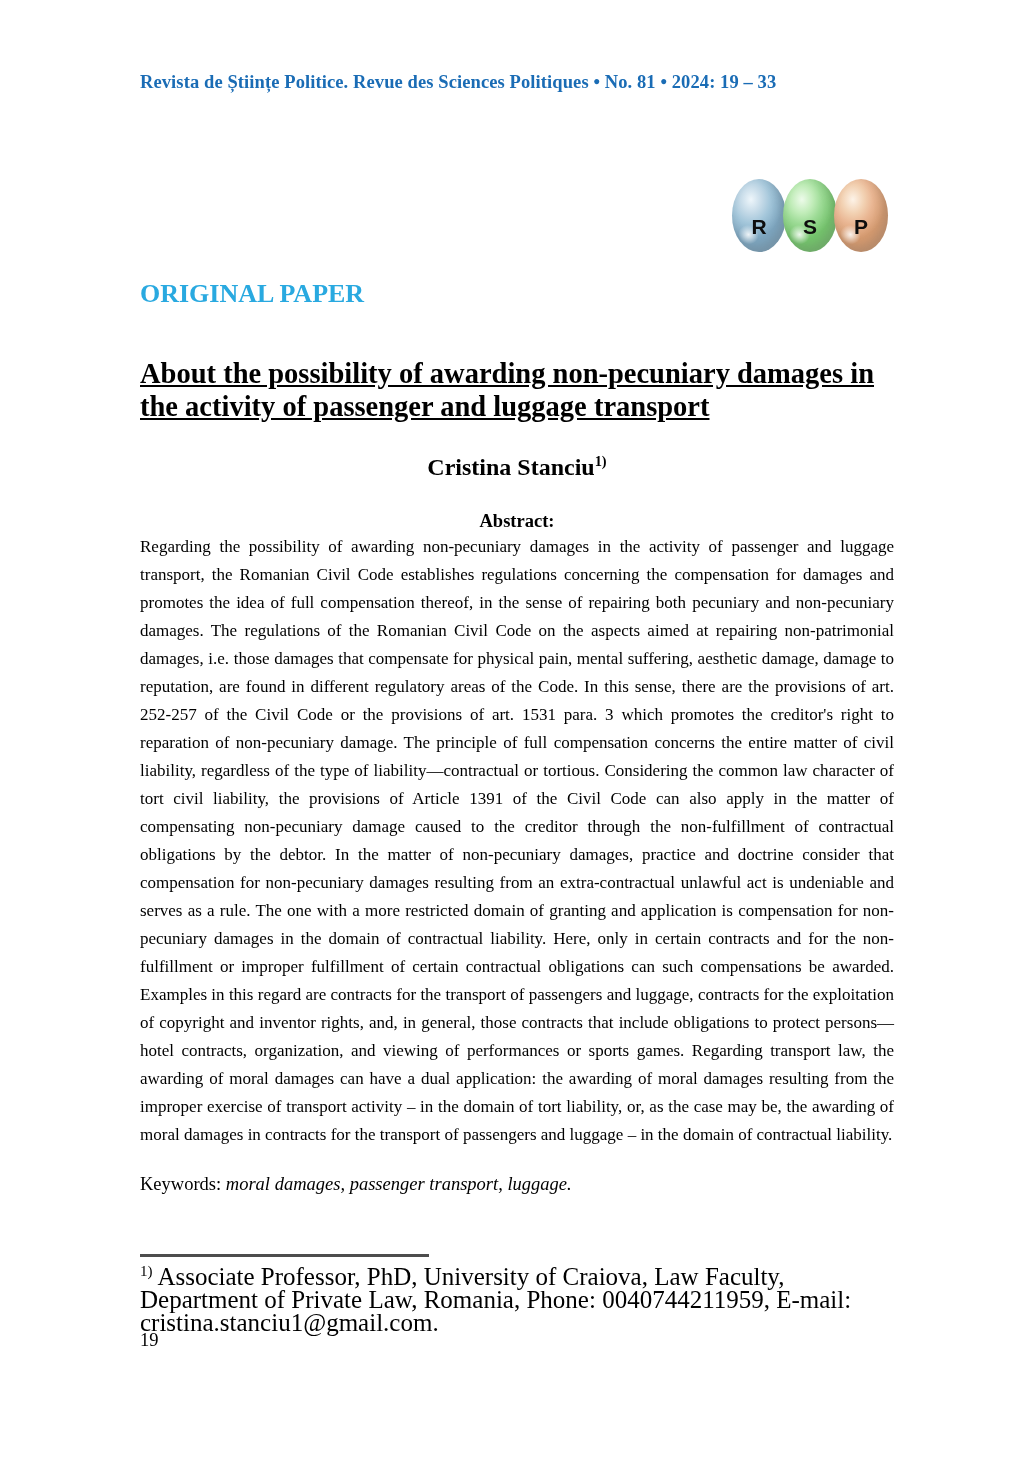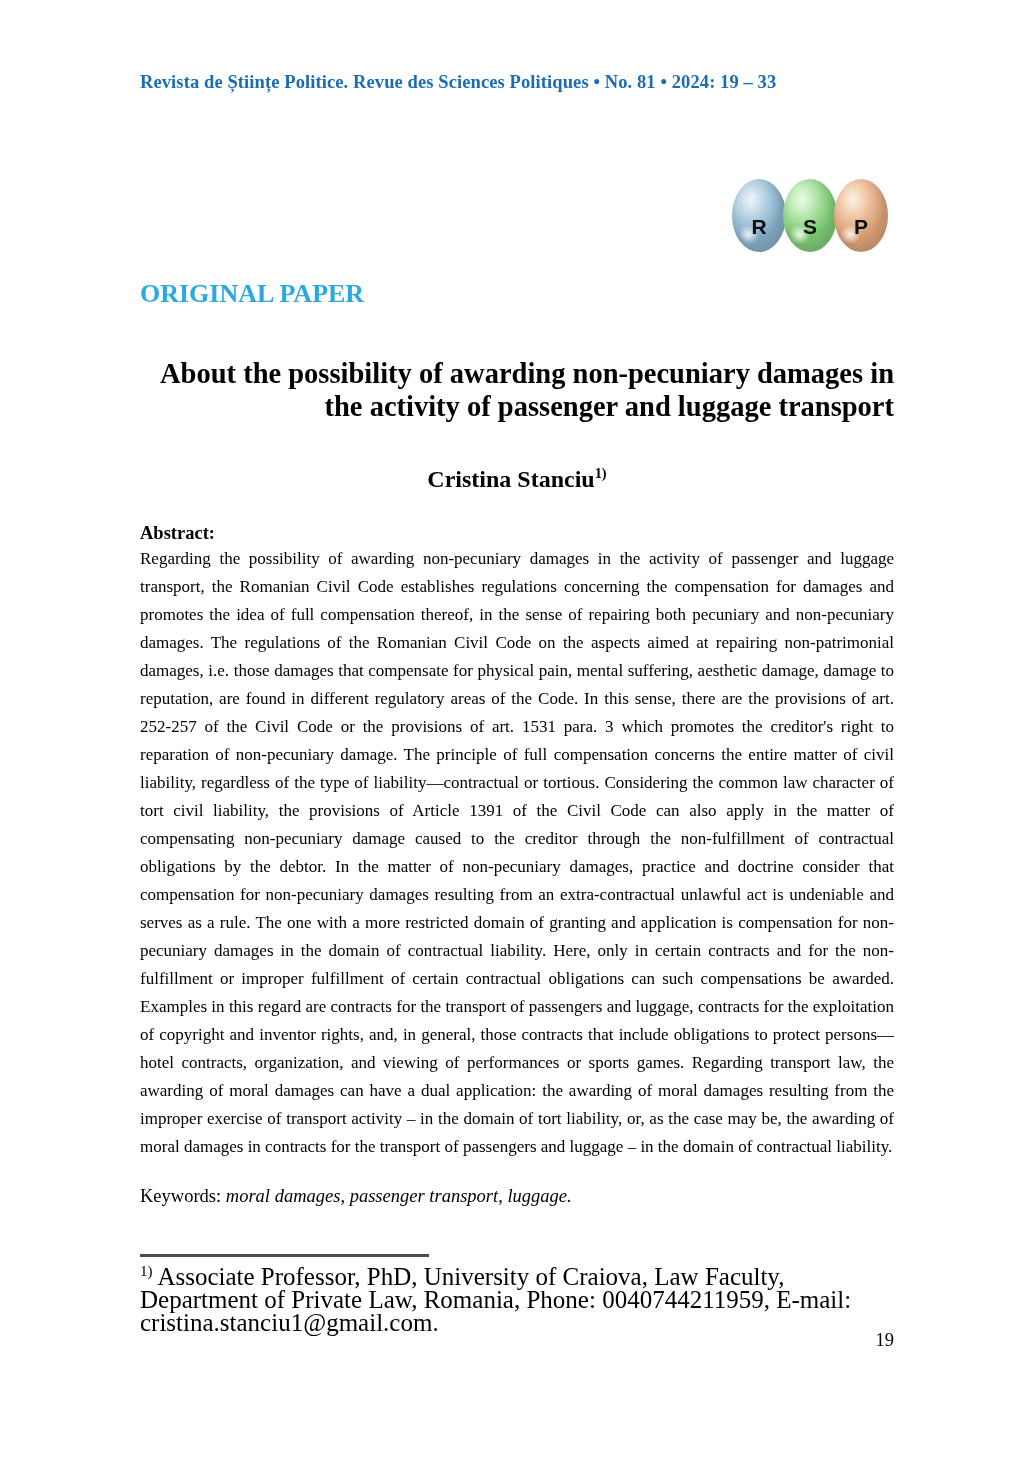--- a/index.html
+++ b/index.html
@@ -82,42 +82,44 @@
   }
   .section-label {
     margin-top: 26px;
     text-align: left;
     font-weight: bold;
     font-size: 26px;
     color: var(--accent-blue, #29a9e0);
   }
   .title {
     margin-top: 48px;
-    text-align: right;
+    text-align: left;
     font-weight: bold;
     font-size: 28.5px;
     line-height: 33px;
     color: #000000;
+    text-decoration: underline;
   }
   .author {
-    margin-top: 43px;
+    margin-top: 31px;
     text-align: center;
     font-weight: bold;
     font-size: 24px;
   }
   .author sup {
     font-size: 60%;
     vertical-align: super;
     line-height: 0;
   }
   .abstract-label {
     margin-top: 29px;
     font-weight: bold;
     font-size: 18.5px;
     line-height: 22.6px;
+    text-align: center;
   }
   .abstract-text {
     font-size: 17px;
     line-height: 28px;
     text-align: justify;
     text-justify: inter-word;
   }
   .keywords {
     margin-top: 24px;
     font-size: 18.5px;
@@ -143,21 +145,21 @@
   .footnote-text sup {
     font-size: 60%;
     vertical-align: super;
     line-height: 0;
   }
   .page-number {
     position: absolute;
     left: 140px;
     top: 1330px;
     width: 754px;
-    text-align: right;
+    text-align: left;
     font-size: 18.5px;
   }
 </style>
 </head>
 <body>
 
 <div class="page">
 
   <div class="journal-header">Revista de Științe Politice. Revue des Sciences Politiques • No. 81 • 2024: 19 – 33</div>
 

